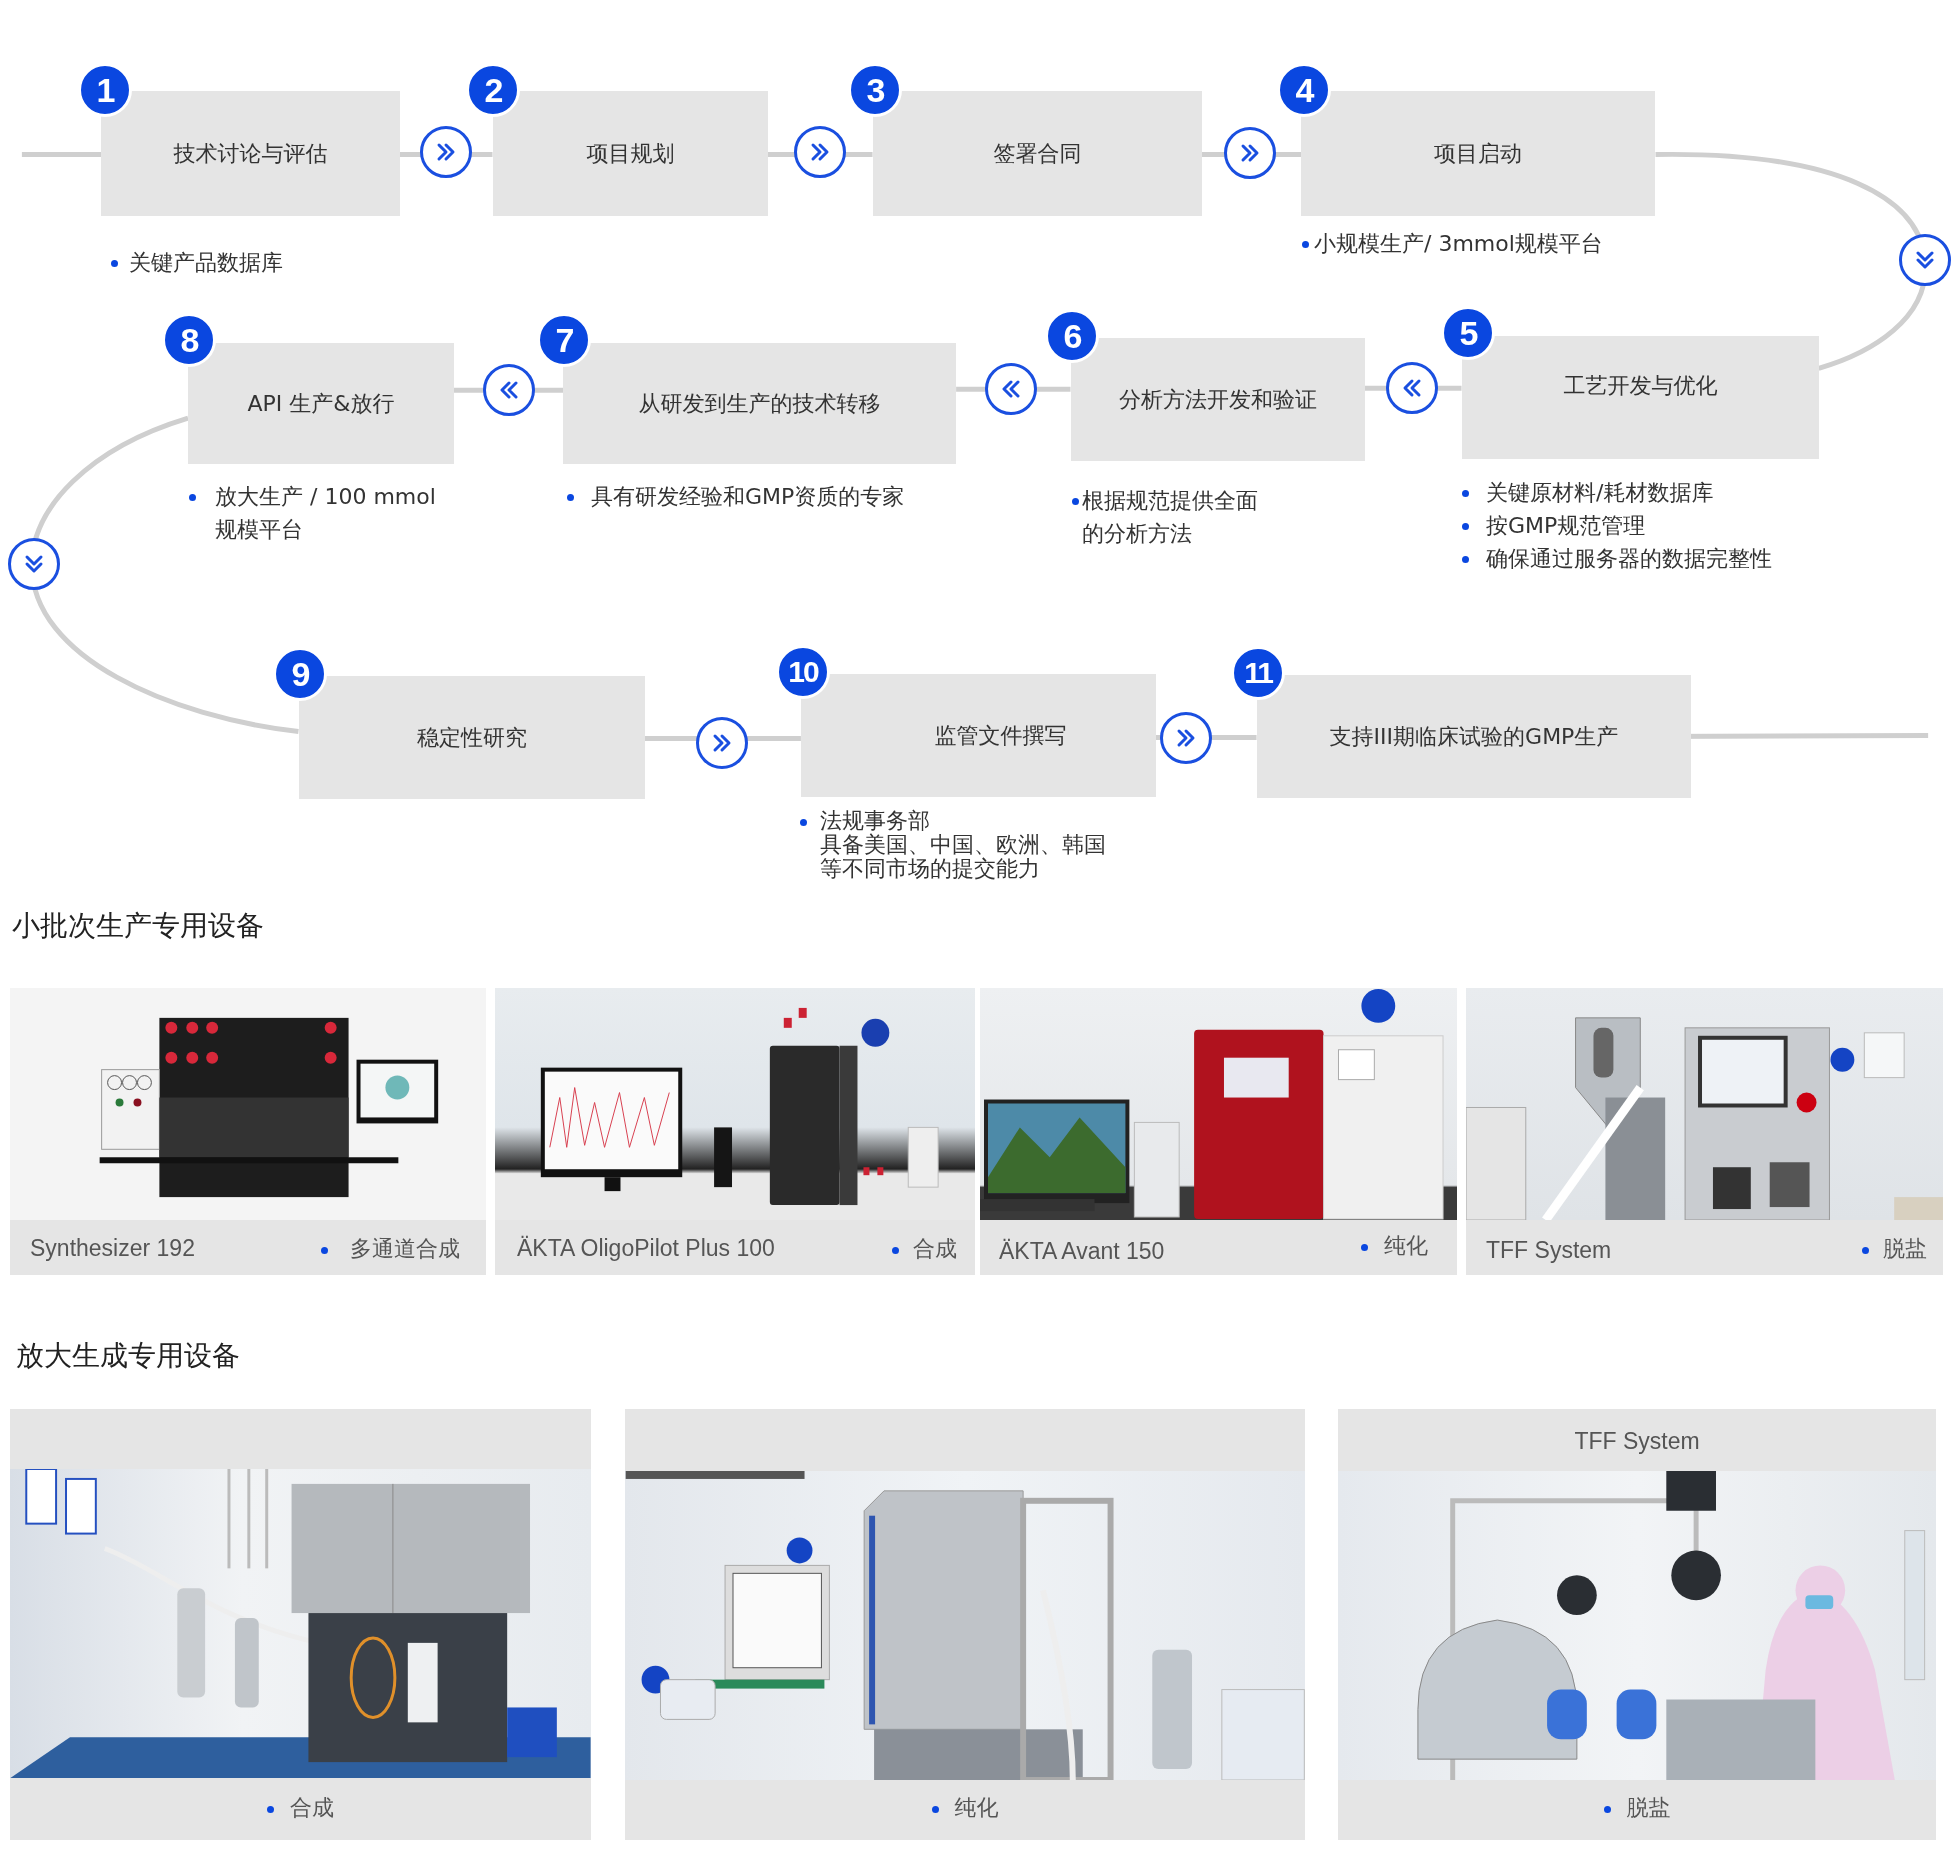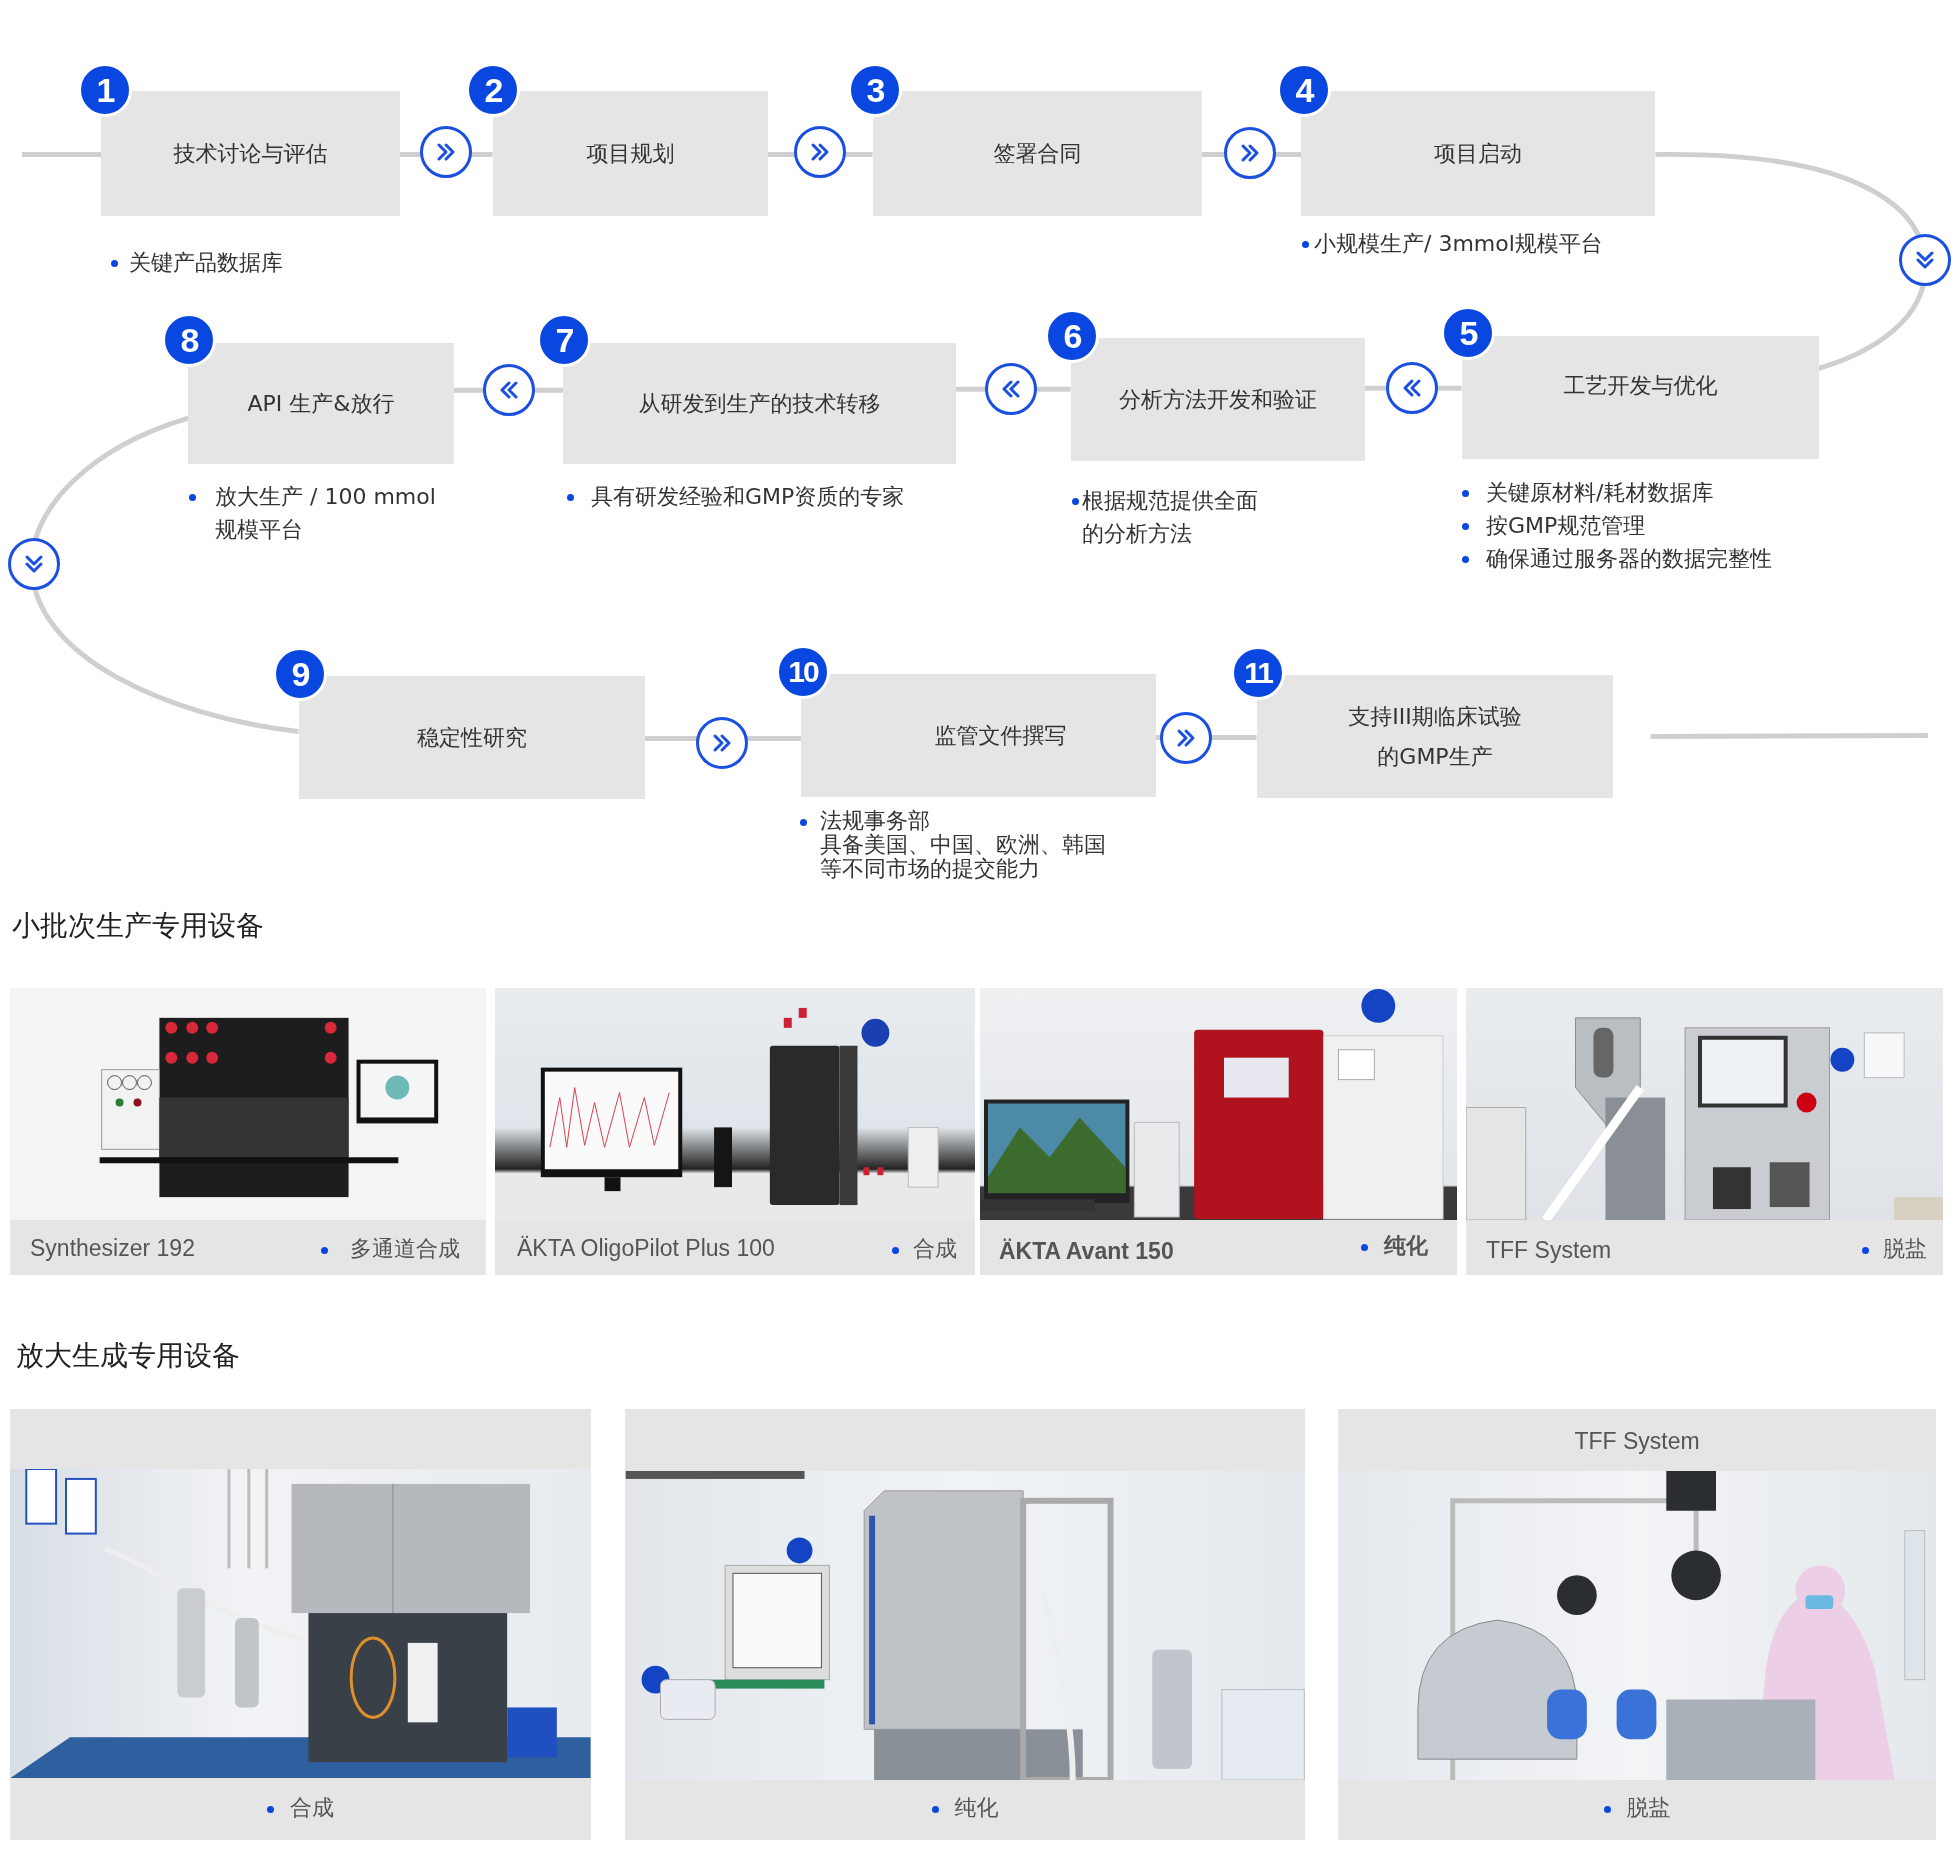--- a/index.html
+++ b/index.html
@@ -75,21 +75,21 @@
 <div class="step-box" style="left:188px;top:343px;width:266px;height:121px;">
     <span>API 生产&amp;放行</span>
   </div>
 
 <div class="step-box" style="left:299px;top:676px;width:346px;height:123px;">
     <span>稳定性研究</span>
   </div>
 <div class="step-box" style="left:801px;top:674px;width:311px;height:123px;padding-left:44px;">
     <span>监管文件撰写</span>
   </div>
-<div class="step-box" style="left:1257px;top:675px;width:356px;height:123px;flex-direction:column;">
+<div class="step-box" style="left:1257px;top:675px;width:434px;height:123px;flex-direction:row;">
   <span>支持III期临床试验</span>
   <span>的GMP生产</span>
 </div>
 
 <div class="badge" style="left:78px;top:63px;">1</div>
 <div class="badge" style="left:466px;top:63px;">2</div>
 <div class="badge" style="left:848px;top:63px;">3</div>
 <div class="badge" style="left:1277px;top:63px;">4</div>
 <div class="badge" style="left:1441px;top:306px;">5</div>
 <div class="badge" style="left:1045px;top:309px;">6</div>
@@ -230,21 +230,21 @@
           <rect x="305" y="20" width="8" height="10"></rect>
           <rect x="370" y="180" width="6" height="8"></rect>
           <rect x="384" y="180" width="6" height="8"></rect>
         </g>
     </svg>
   </div>
   <div class="eq-label" style="left:22px;top:247px;">ÄKTA OligoPilot Plus 100</div>
   <div class="eq-tag" style="left:397px;top:246px;"><span class="dot" style="margin-right:14px"></span><span>合成</span></div>
 </div>
 
-<div class="eq-card" style="left:980px;top:988px;width:477px;height:287px;font-weight:bold;">
+<div class="eq-card" style="left:980px;top:988px;width:477px;height:287px;">
   <div class="photo" style="left:0;top:0;width:477px;height:232px;background:linear-gradient(#eef0f2,#e4e7ea 85%,#3a3a3a 86%);">
     <svg width="477" height="232" viewBox="0 0 479 233">
       <rect x="4" y="112" width="146" height="104" fill="#222"></rect>
       <rect x="8" y="116" width="138" height="90" fill="#4d8aa8"></rect>
       <polygon points="8,190 40,140 70,170 100,130 146,180 146,206 8,206" fill="#3c6b2e"></polygon>
       <rect x="155" y="135" width="45" height="95" fill="#e8eaec" stroke="#bbb"></rect>
       <rect x="215" y="42" width="130" height="190" fill="#b0121e" rx="4"></rect>
       <rect x="245" y="70" width="65" height="40" fill="#e8e8f0"></rect>
       <rect x="345" y="48" width="120" height="184" fill="#f0f0f0" stroke="#ccc"></rect>
       <rect x="360" y="62" width="36" height="30" fill="#fff" stroke="#aaa"></rect>

